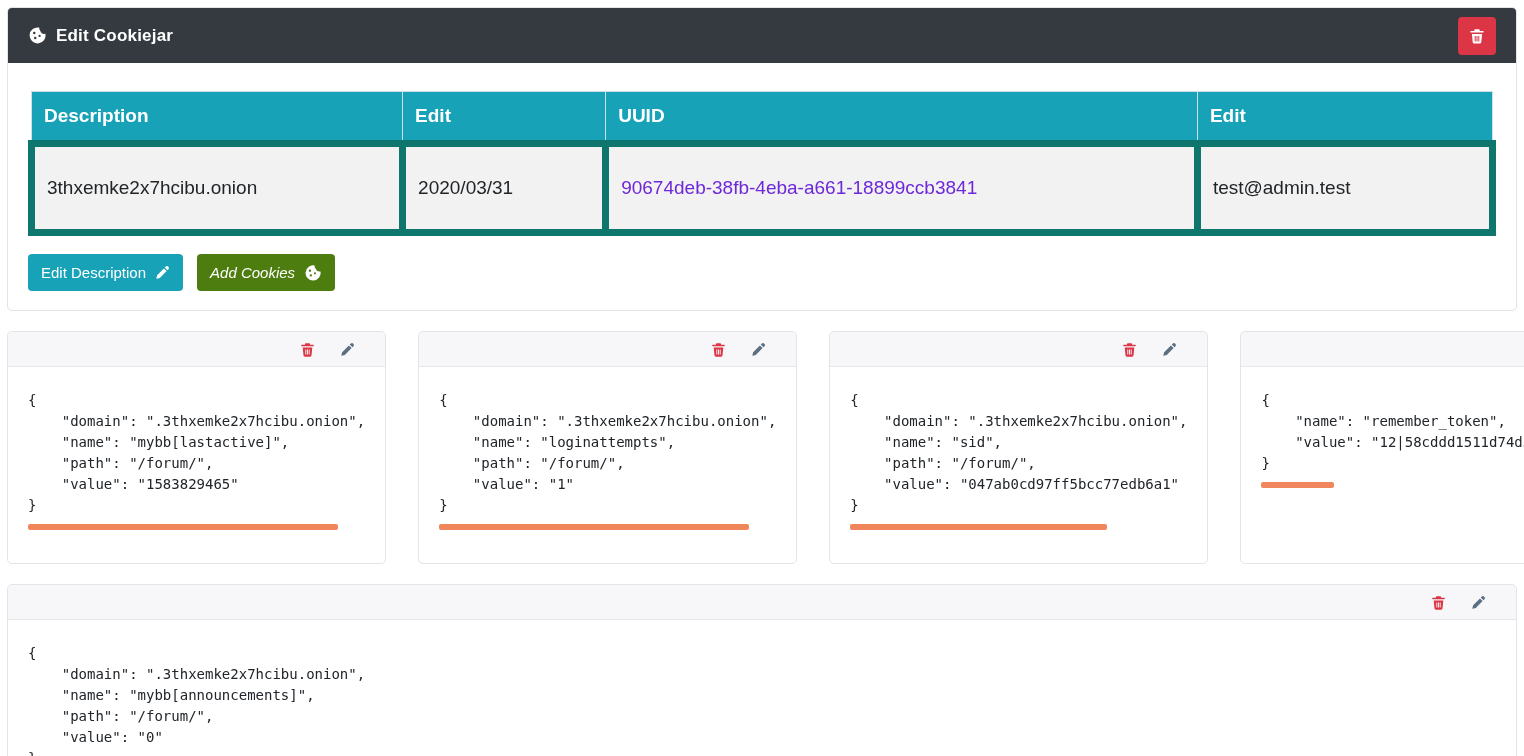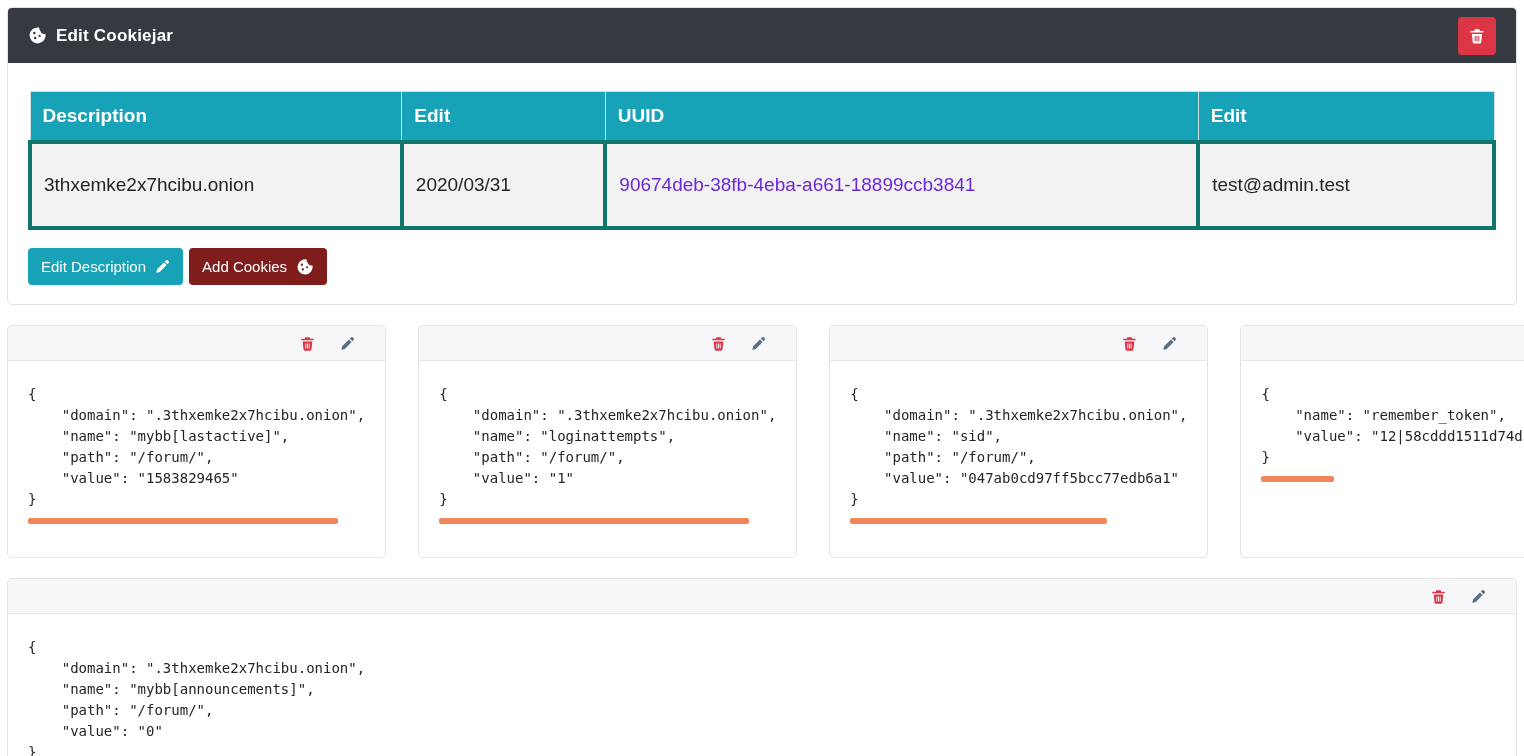--- a/index.html
+++ b/index.html
@@ -57,43 +57,43 @@
     background: #17a2b8;
     color: #fff;
     font-weight: 700;
     text-align: left;
     padding: 13px 12px;
     border: 1px solid #cfe0e4;
   }
   .jar-table td {
     background: #f2f2f2;
     padding: 30px 12px;
-    border: 4px solid #0f766e;
+    border: 7px solid #0f766e;
     color: #212529;
     margin-top: 11px;
   }
   .uuid-link { color: #6d28d9; text-decoration: none; cursor: pointer; }
 
   
-  .actions { display: flex; gap: 6px; }
+  .actions { display: flex; gap: 14px; }
   .btn {
     border: none;
     border-radius: 4px;
     color: #fff;
     font-family: "Liberation Sans", sans-serif;
     font-size: 15px;
     height: 37px;
     padding: 0 13px;
     display: inline-flex;
     align-items: center;
     gap: 9px;
     cursor: pointer;
   }
   .btn.info { background: #17a2b8; }
-  .btn.primary { background: #7f1d1d; }
+  .btn.primary { background: #4d7c0f; font-style: italic; }
 
   
   .cookie-grid {
     display: grid;
     grid-template-columns: repeat(4, 1fr);
     gap: 32px;
     margin-bottom: 20px;
   }
   .cookie-card {
     border: 1px solid #e2e4e8;

